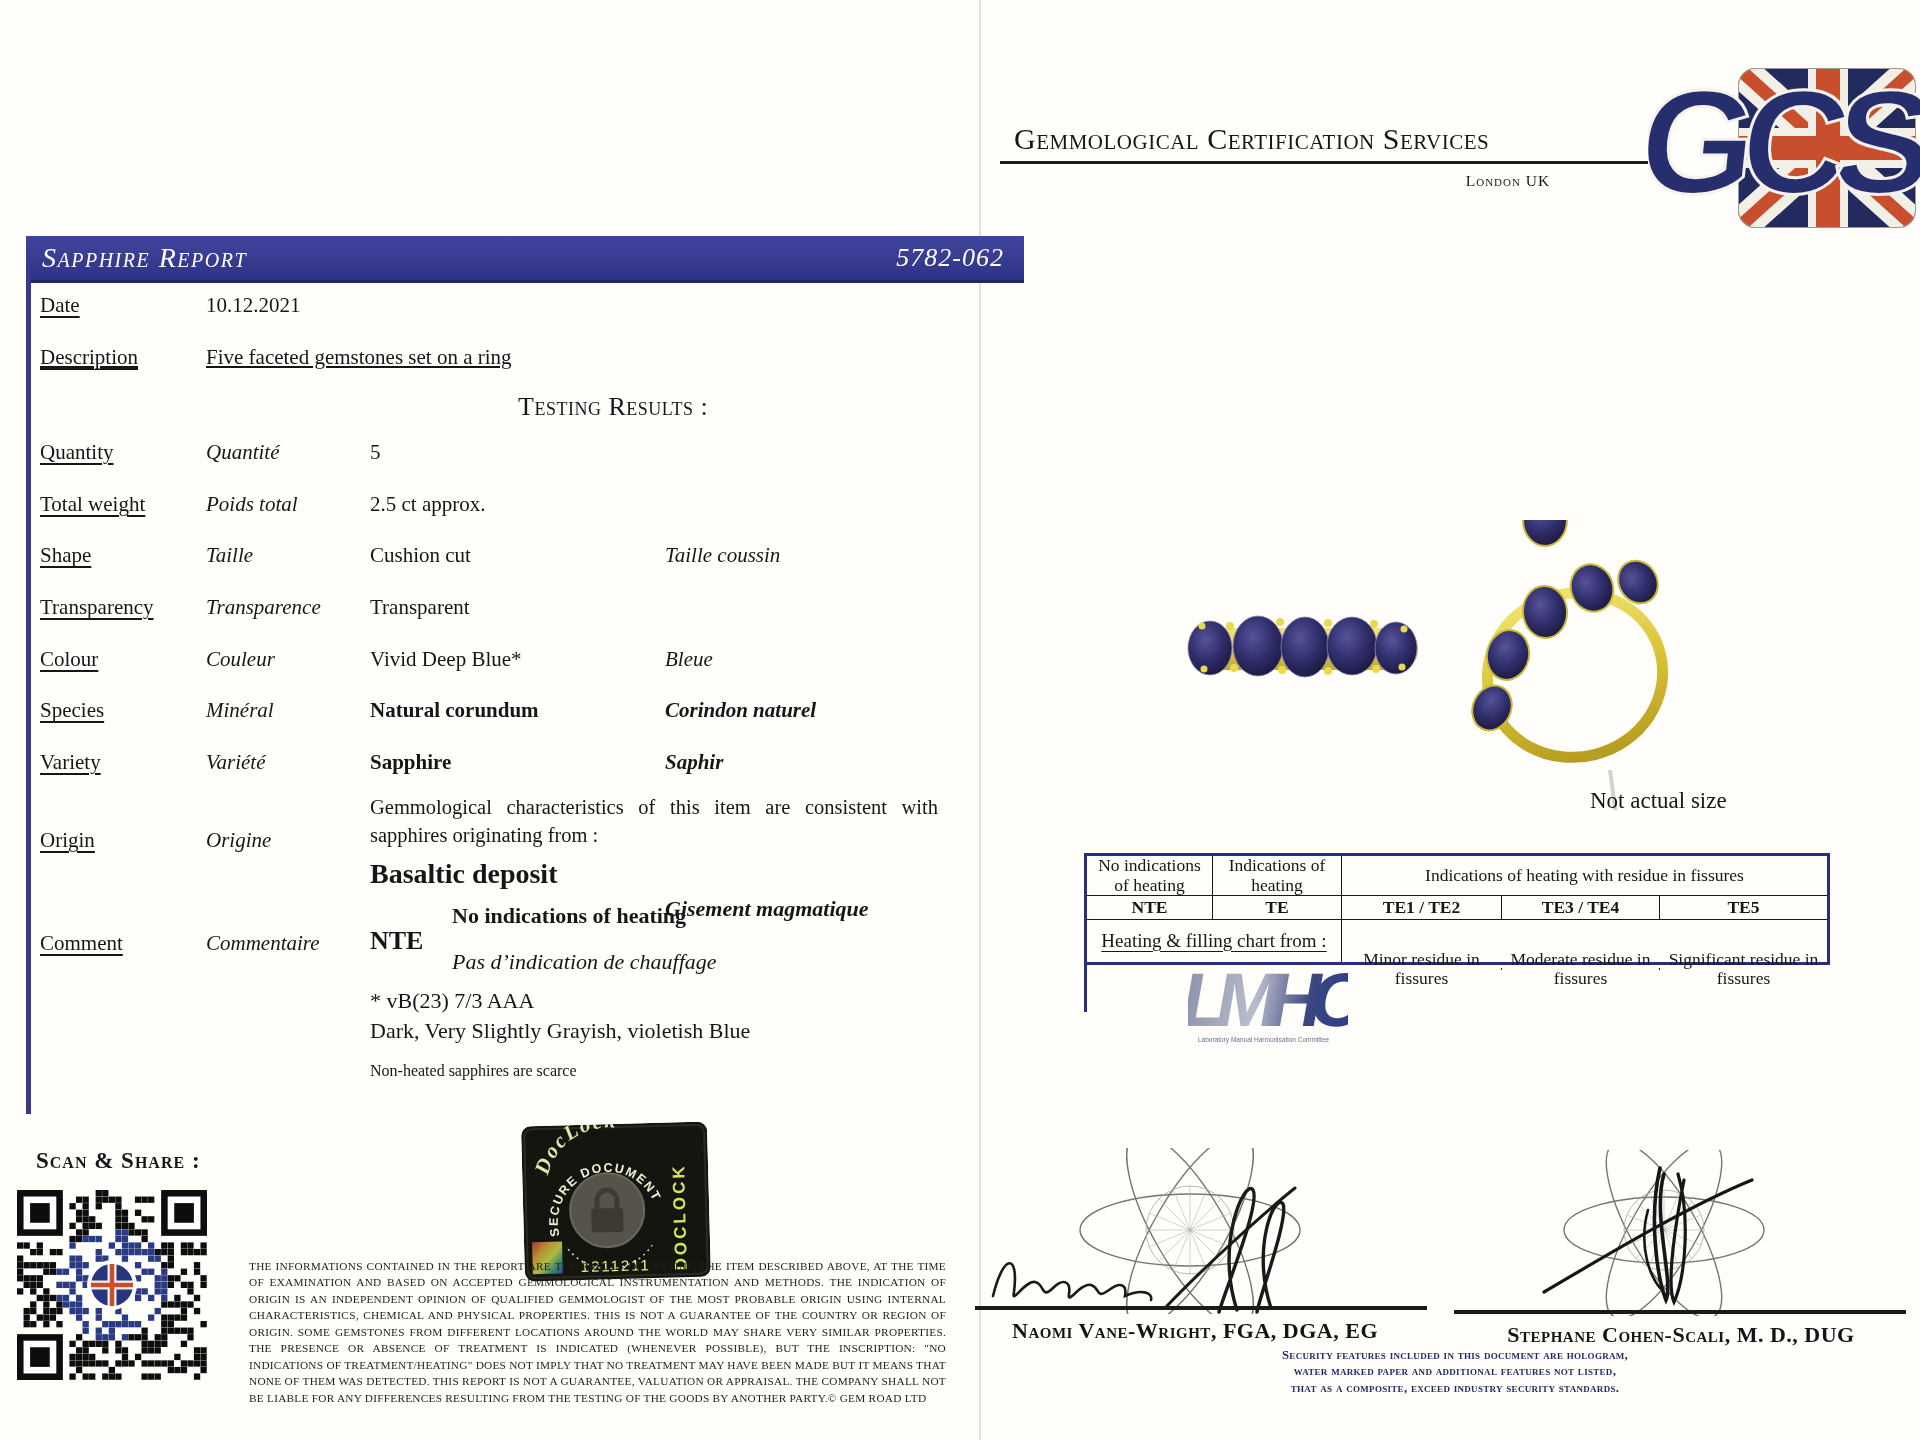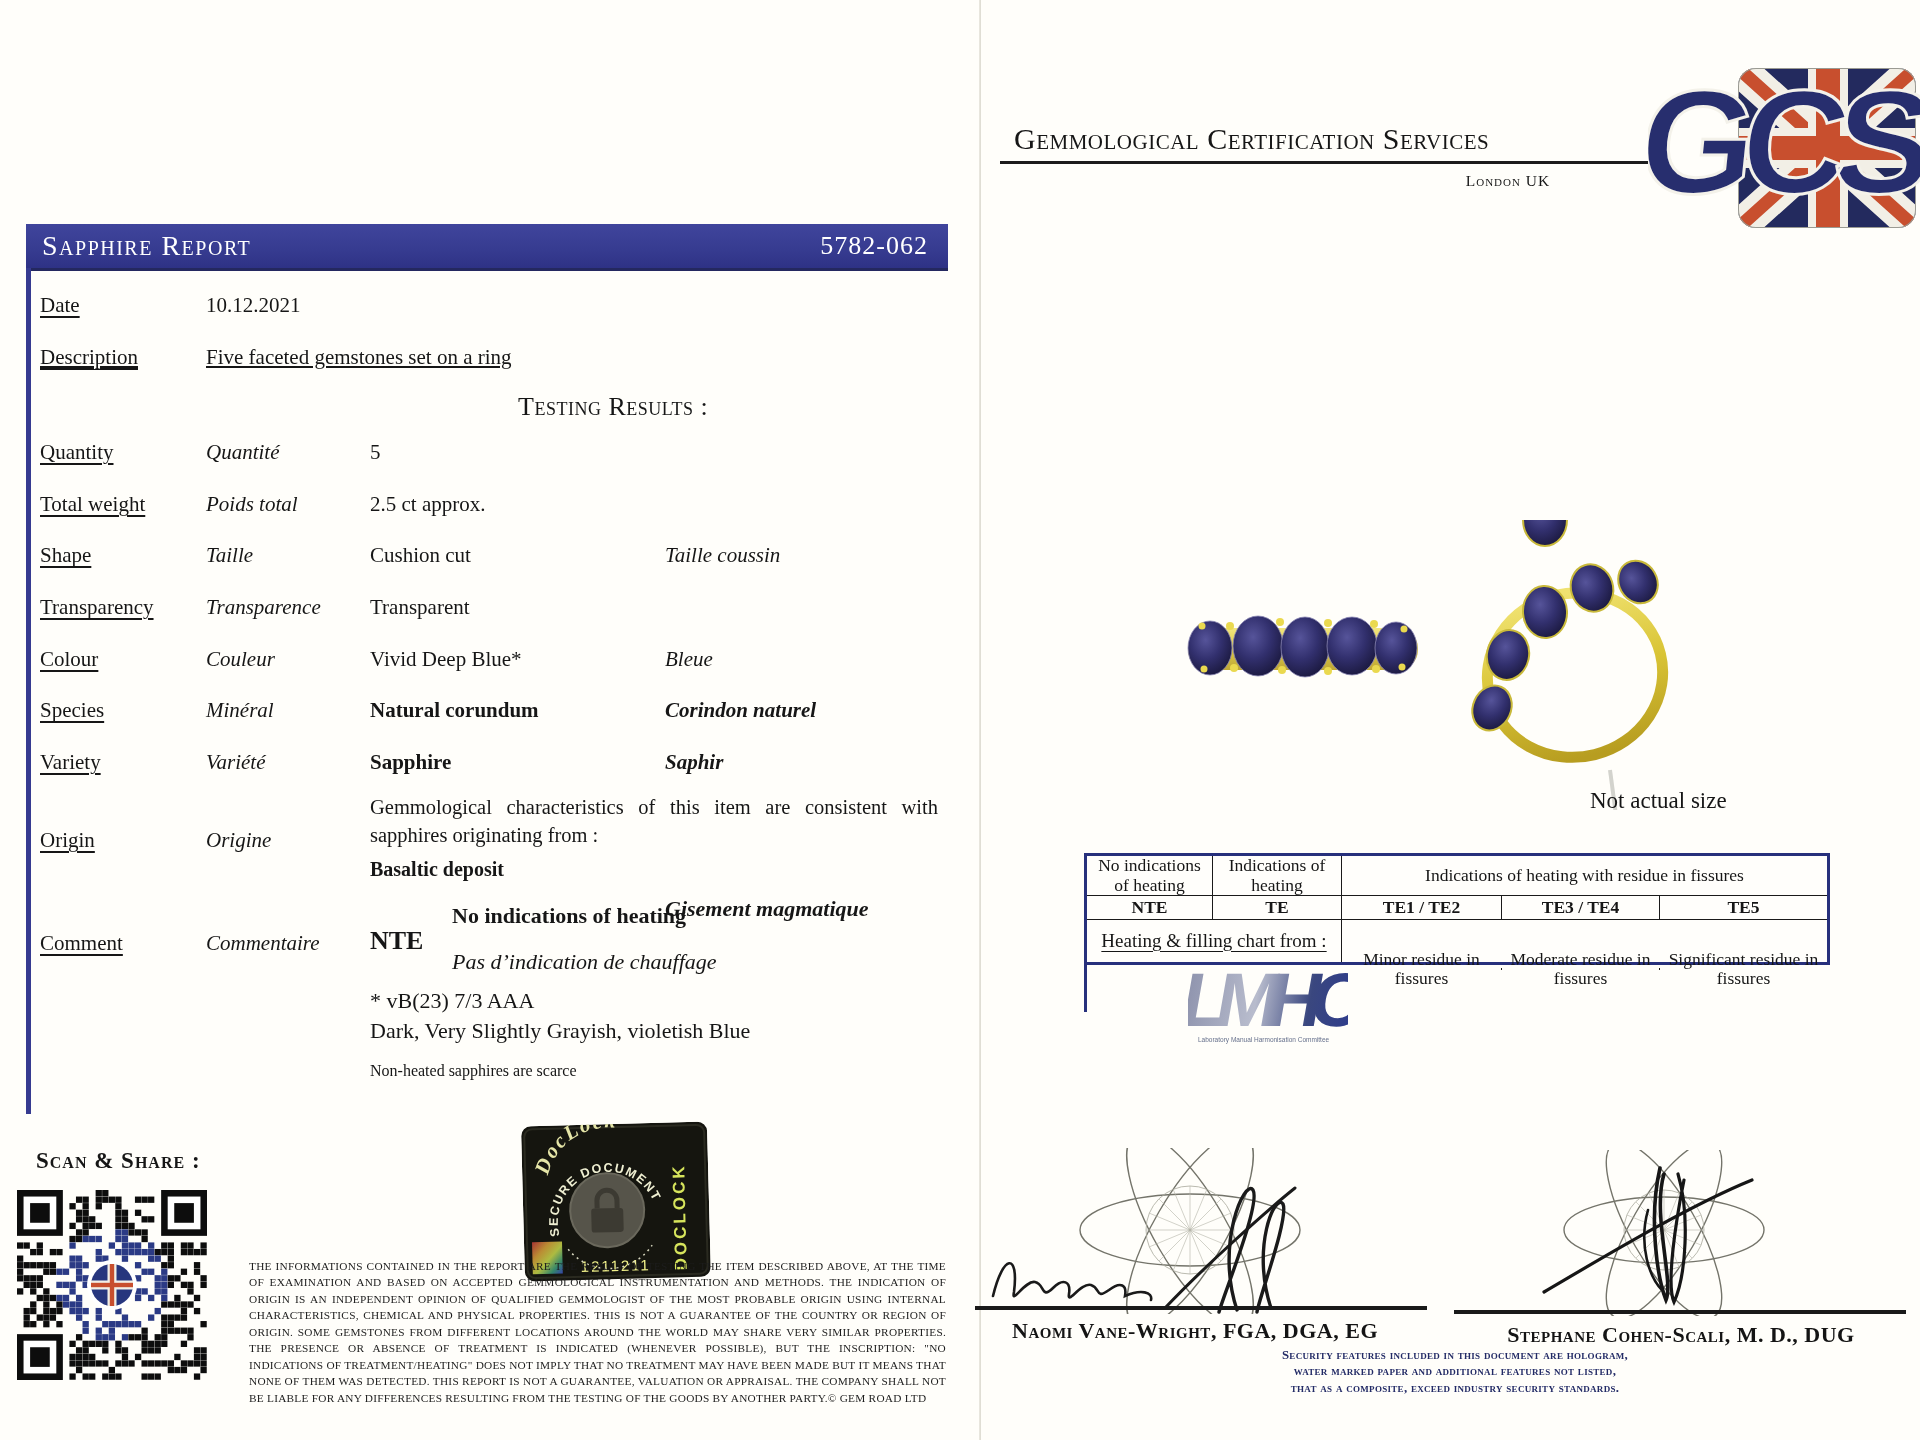--- a/index.html
+++ b/index.html
@@ -6,22 +6,22 @@
   .canvas{position:relative;width:1920px;height:1440px;background:#fffefa;
           font-family:"Liberation Serif", serif;color:#161616;overflow:hidden;}
   .abs{position:absolute;}
   .sc{font-variant:small-caps;}
   .it{font-style:italic;}
   .bd{font-weight:bold;}
   .ul{text-decoration:underline;text-underline-offset:4px;text-decoration-thickness:1.5px;}
 
   
   .fold{left:979px;top:0;width:2px;height:1440px;background:linear-gradient(to right,#eceae2,#dcdad0);}
-  .hdrbar{left:26px;top:224px;width:922px;height:44px;background:linear-gradient(#40459c,#363b90 60%,#2e3285);
-          border-bottom:3px solid #24285f;color:#fff;display:flex;align-items:center;}
+  .hdrbar{left:26px;top:236px;width:998px;height:44px;background:linear-gradient(#40459c,#363b90 60%,#2e3285);
+          border-bottom:3px solid #24285f;color:#fff;display:flex;align-items:center;font-style:italic;}
   .hdrtitle{padding-left:16px;font-size:28px;letter-spacing:1.5px;}
   .hdrnum{position:absolute;right:20px;font-size:26px;letter-spacing:1px;margin-left:28px;}
   .vline{left:26px;top:268px;width:5px;height:846px;background:#363b90;}
 
   .lbl{font-size:21px;}
   .val{font-size:21px;}
   .frow{position:absolute;left:40px;width:910px;display:flex;font-size:21px;}
   .c1{width:166px;}
   .c2{width:164px;font-style:italic;}
   .c3{width:295px;}
@@ -121,21 +121,21 @@
     <span class="c1"><span class="ul">Variety</span></span>
     <span class="c2">Variété</span>
     <span class="c3">Sapphire</span>
     <span class="c4">Saphir</span>
   </div>
 
   <div class="abs lbl" style="left:40px;top:828px;">
     <span class="ul">Origin</span></div>
   <div class="abs lbl it" style="left:206px;top:828px;">Origine</div>
   <div class="abs originpara">Gemmological characteristics of this item are consistent with sapphires originating from :</div>
-  <div class="abs val bd" style="left:370px;top:858px;font-size:20px;">Basaltic deposit</div>
+  <div class="abs val bd" style="left:370px;top:858px;font-size:28px;">Basaltic deposit</div>
   <div class="abs val bd it" style="left:665px;top:896px;font-size:22px;">Gisement magmatique</div>
 
   <div class="abs val bd" style="left:452px;top:903px;font-size:22px;">No indications of heating</div>
   <div class="abs lbl" style="left:40px;top:931px;">
     <span class="ul">Comment</span></div>
   <div class="abs lbl it" style="left:206px;top:931px;">Commentaire</div>
   <div class="abs bd" style="left:370px;top:926px;font-size:26px;">NTE</div>
   <div class="abs val it" style="left:452px;top:949px;font-size:22px;">Pas d’indication de chauffage</div>
   <div class="abs val" style="left:370px;top:988px;font-size:22px;">* vB(23) 7/3 AAA</div>
   <div class="abs val" style="left:370px;top:1018px;font-size:22px;">Dark, Very Slightly Grayish, violetish Blue</div>

